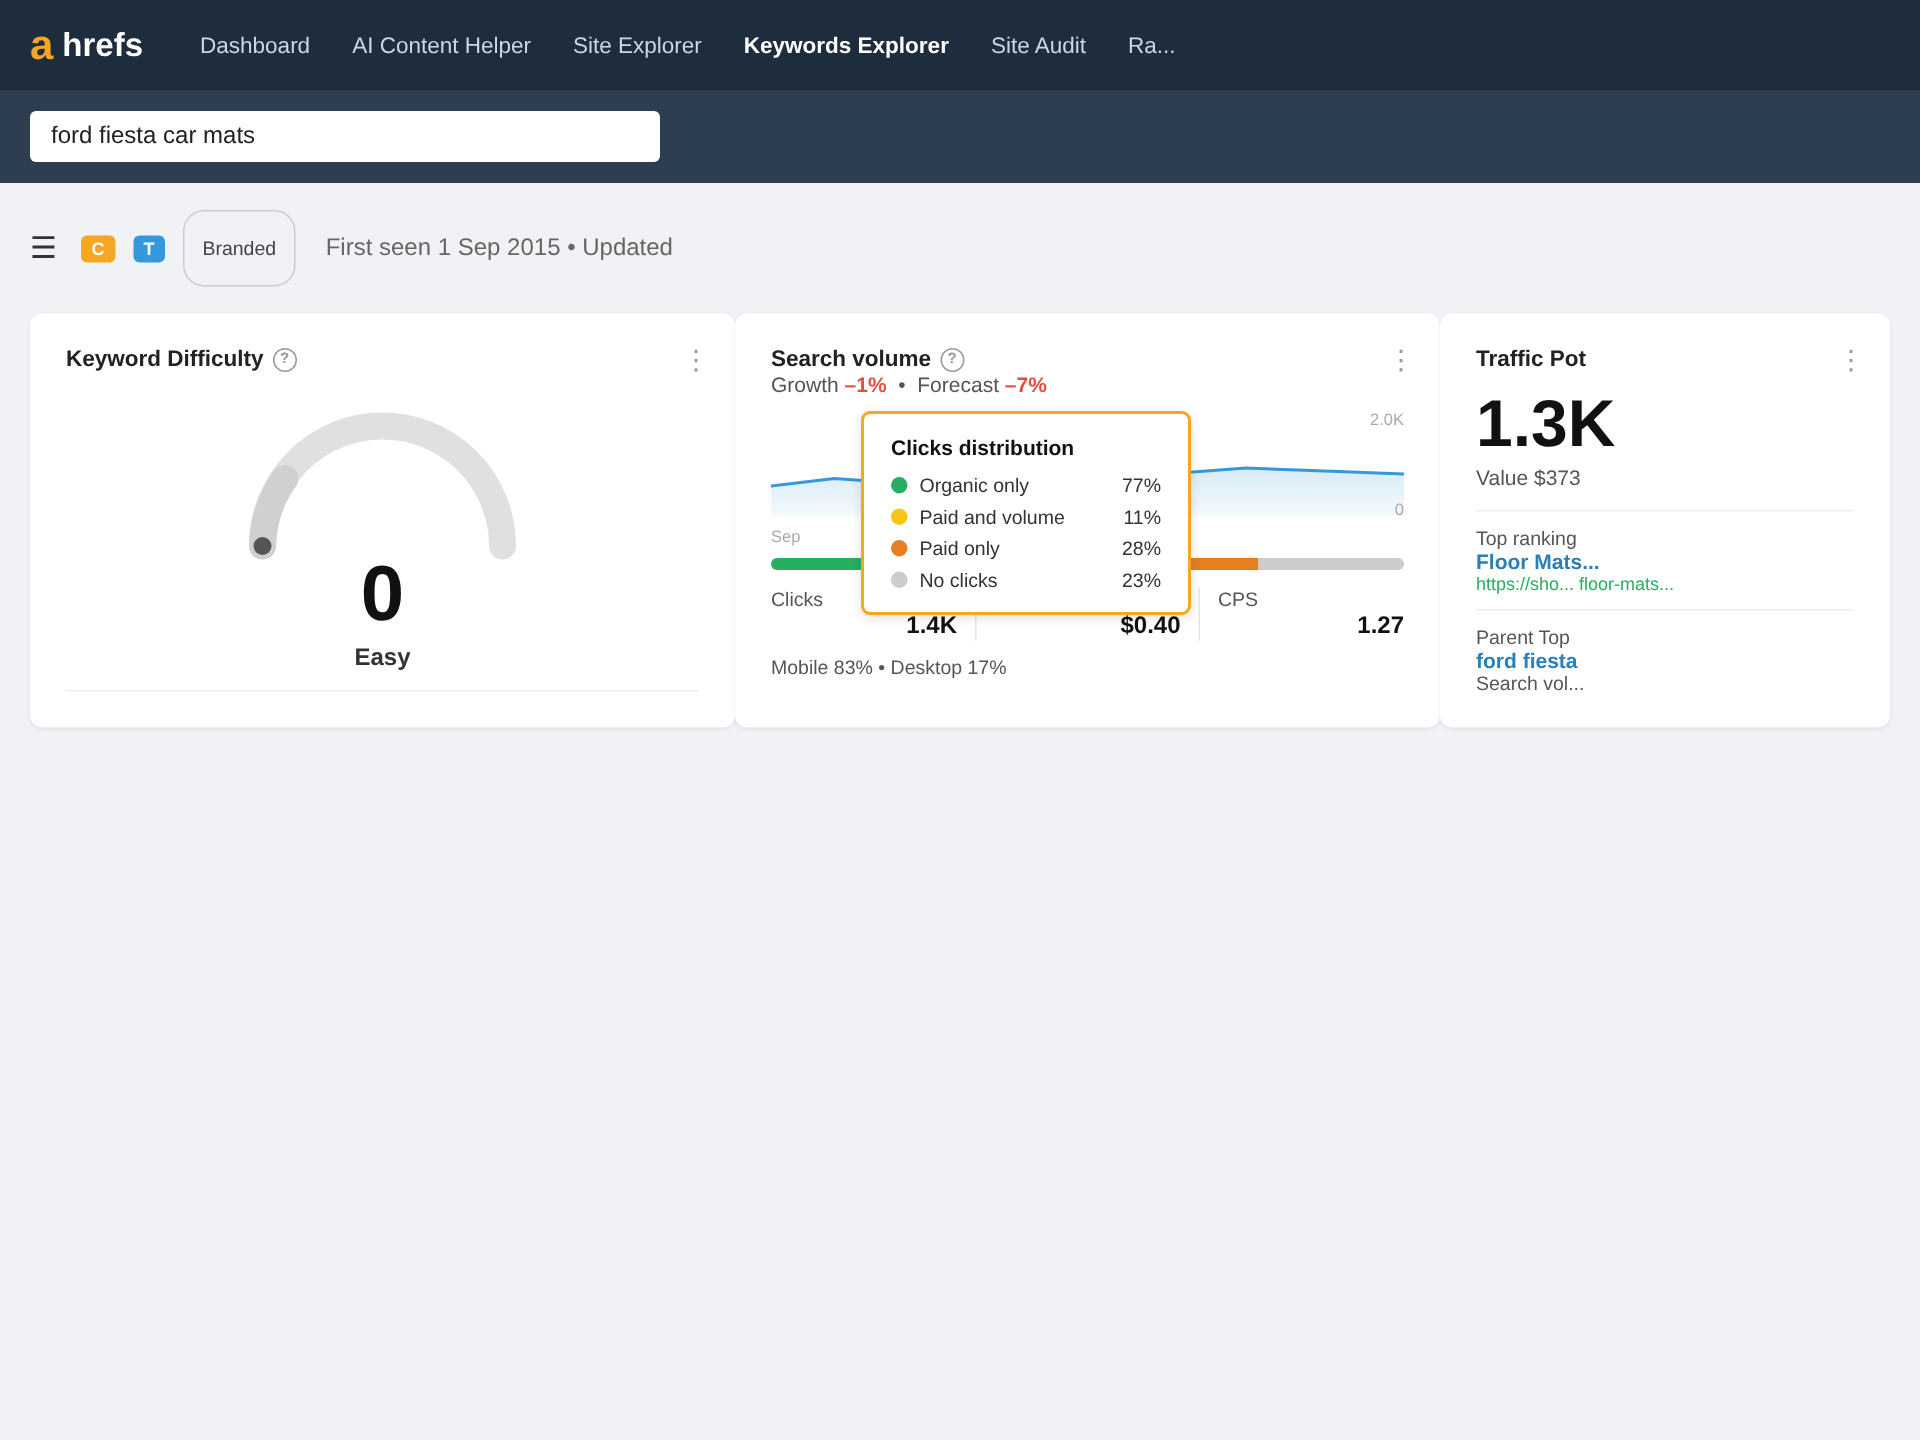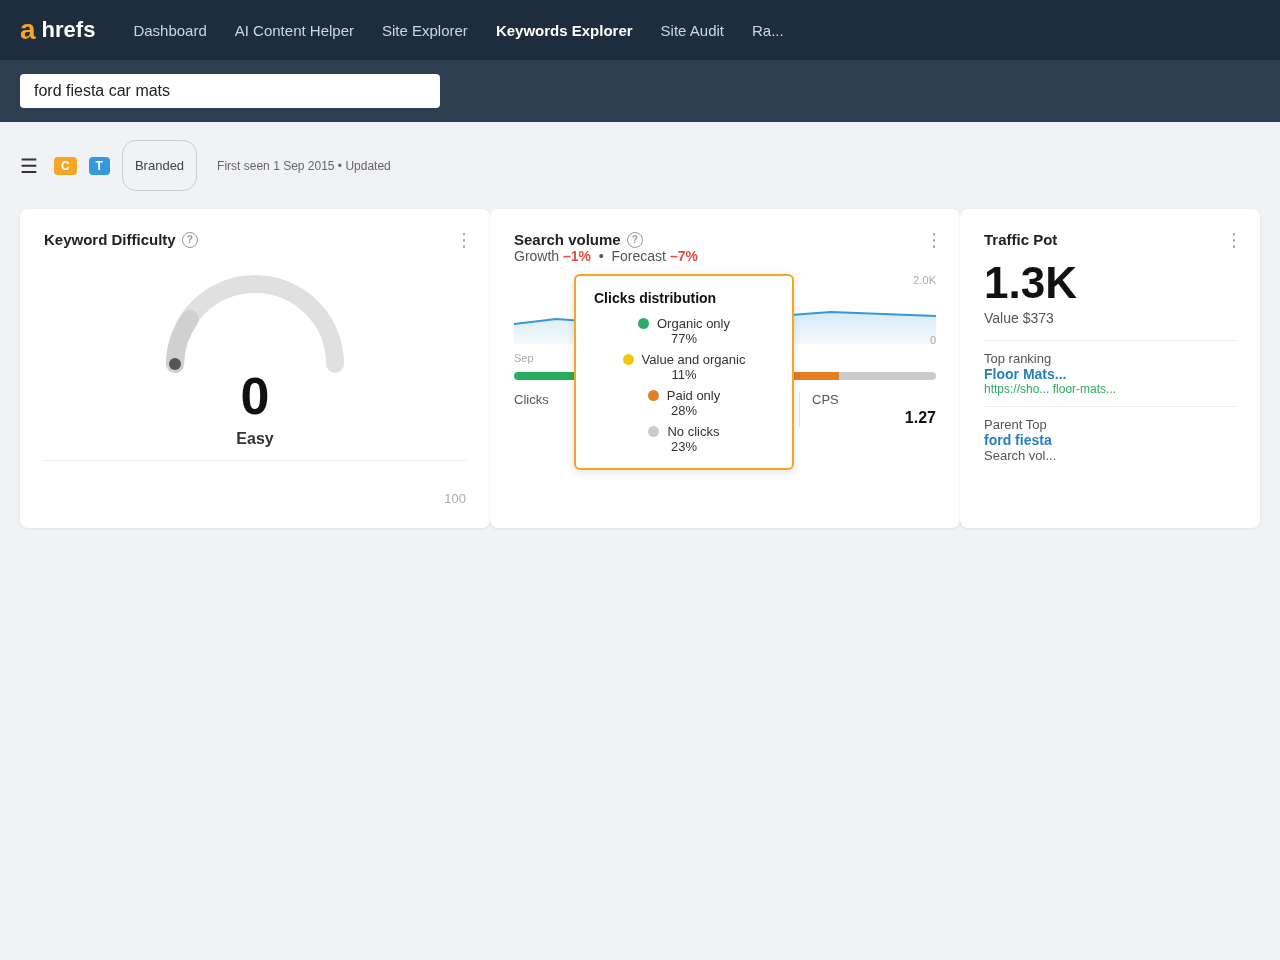--- a/index.html
+++ b/index.html
@@ -69,21 +69,21 @@
     }
     .badge-branded {
       background: #f0f2f5;
       border: 1px solid #ccc;
       color: #444;
       border-radius: 14px;
       font-size: 13px;
       font-weight: 500;
       padding: 17px 12px;
     }
-    .overview-meta { font-size: 12px; color: #666; margin-left: 8px; }
+    .overview-meta { font-size: 16px; color: #666; margin-left: 8px; }
 
     
     .cards-row {
       display: flex;
       margin-top: 4px;
     }
     .card {
       background: #fff;
       border-radius: 8px;
       padding: 22px 24px;
@@ -182,21 +182,21 @@
       left: 60px;
       background: #fff;
       border: 2px solid #f5a623;
       border-radius: 6px;
       padding: 14px 18px;
       z-index: 10;
       min-width: 220px;
       box-shadow: 0 2px 8px rgba(0,0,0,0.12);
     }
     .tooltip-title { font-size: 14px; font-weight: 700; color: #111; margin-bottom: 10px; }
-    .tooltip-row { display: flex; align-items: center; justify-content: center; margin-bottom: 6px; font-size: 13px; color: #333; flex-direction: column; }
+    .tooltip-row { display: flex; align-items: center; justify-content: center; margin-bottom: 6px; font-size: 13px; color: #333; }
     .tooltip-row:last-child { margin-bottom: 0; }
     .dot { width: 11px; height: 11px; border-radius: 50%; display: inline-block; margin-right: 8px; flex-shrink: 0; }
     .dot-green { background: #27ae60; }
     .dot-yellow { background: #f5c518; }
     .dot-orange { background: #e67e22; }
     .dot-gray { background: #ccc; }
     .tooltip-label { display: flex; align-items: center; flex: 1; }
     .tooltip-pct { font-size: 13px; color: #333; font-weight: 500; }
 
     
@@ -280,23 +280,20 @@
           <path d="M 20 100 A 80 80 0 0 1 180 100" fill="none" stroke="#e0e0e0" stroke-width="18" stroke-linecap="round"></path>
 
           <path d="M 20 100 A 80 80 0 0 1 35 55" fill="none" stroke="#d0d0d0" stroke-width="18" stroke-linecap="round"></path>
 
           <circle cx="20" cy="100" r="6" fill="#555"></circle>
         </svg>
         <div class="kd-number">0</div>
         <div class="kd-label">Easy</div>
       </div>
       <hr class="kd-divider">
-      <div class="kd-score-row">
-        <span>100</span>
-      </div>
     </div>
 
     <div class="card" style="position:relative;">
       <div class="card-title">
         <span>Search volume</span>
         <span class="help-icon">?</span>
       </div>
       <span class="menu-dots">⋮</span>
       <div class="sv-growth">
         <span>Growth</span>
@@ -328,21 +325,21 @@
           <div class="tooltip-row">
             <span class="tooltip-label">
               <span class="dot dot-green"></span>
               <span>Organic only</span>
             </span>
             <span class="tooltip-pct">77%</span>
           </div>
           <div class="tooltip-row">
             <span class="tooltip-label">
               <span class="dot dot-yellow"></span>
-              <span>Value and organic</span>
+              <span>Paid and volume</span>
             </span>
             <span class="tooltip-pct">11%</span>
           </div>
           <div class="tooltip-row">
             <span class="tooltip-label">
               <span class="dot dot-orange"></span>
               <span>Paid only</span>
             </span>
             <span class="tooltip-pct">28%</span>
           </div>
@@ -372,20 +369,21 @@
         <div class="stat-item">
           <div class="stat-label">CPC</div>
           <div class="stat-value">$0.40</div>
         </div>
         <div class="stat-divider"></div>
         <div class="stat-item">
           <div class="stat-label">CPS</div>
           <div class="stat-value">1.27</div>
         </div>
       </div>
+      <div class="mobile-desktop">Mobile 83% • Desktop 17%</div>
     </div>
 
     <div class="card card-third">
       <div class="card-title">
         <span>Traffic Pot</span>
       </div>
       <span class="menu-dots">⋮</span>
       <div class="tp-big">1.3K</div>
       <div class="tp-value">Value $373</div>
       <hr class="tp-divider">

